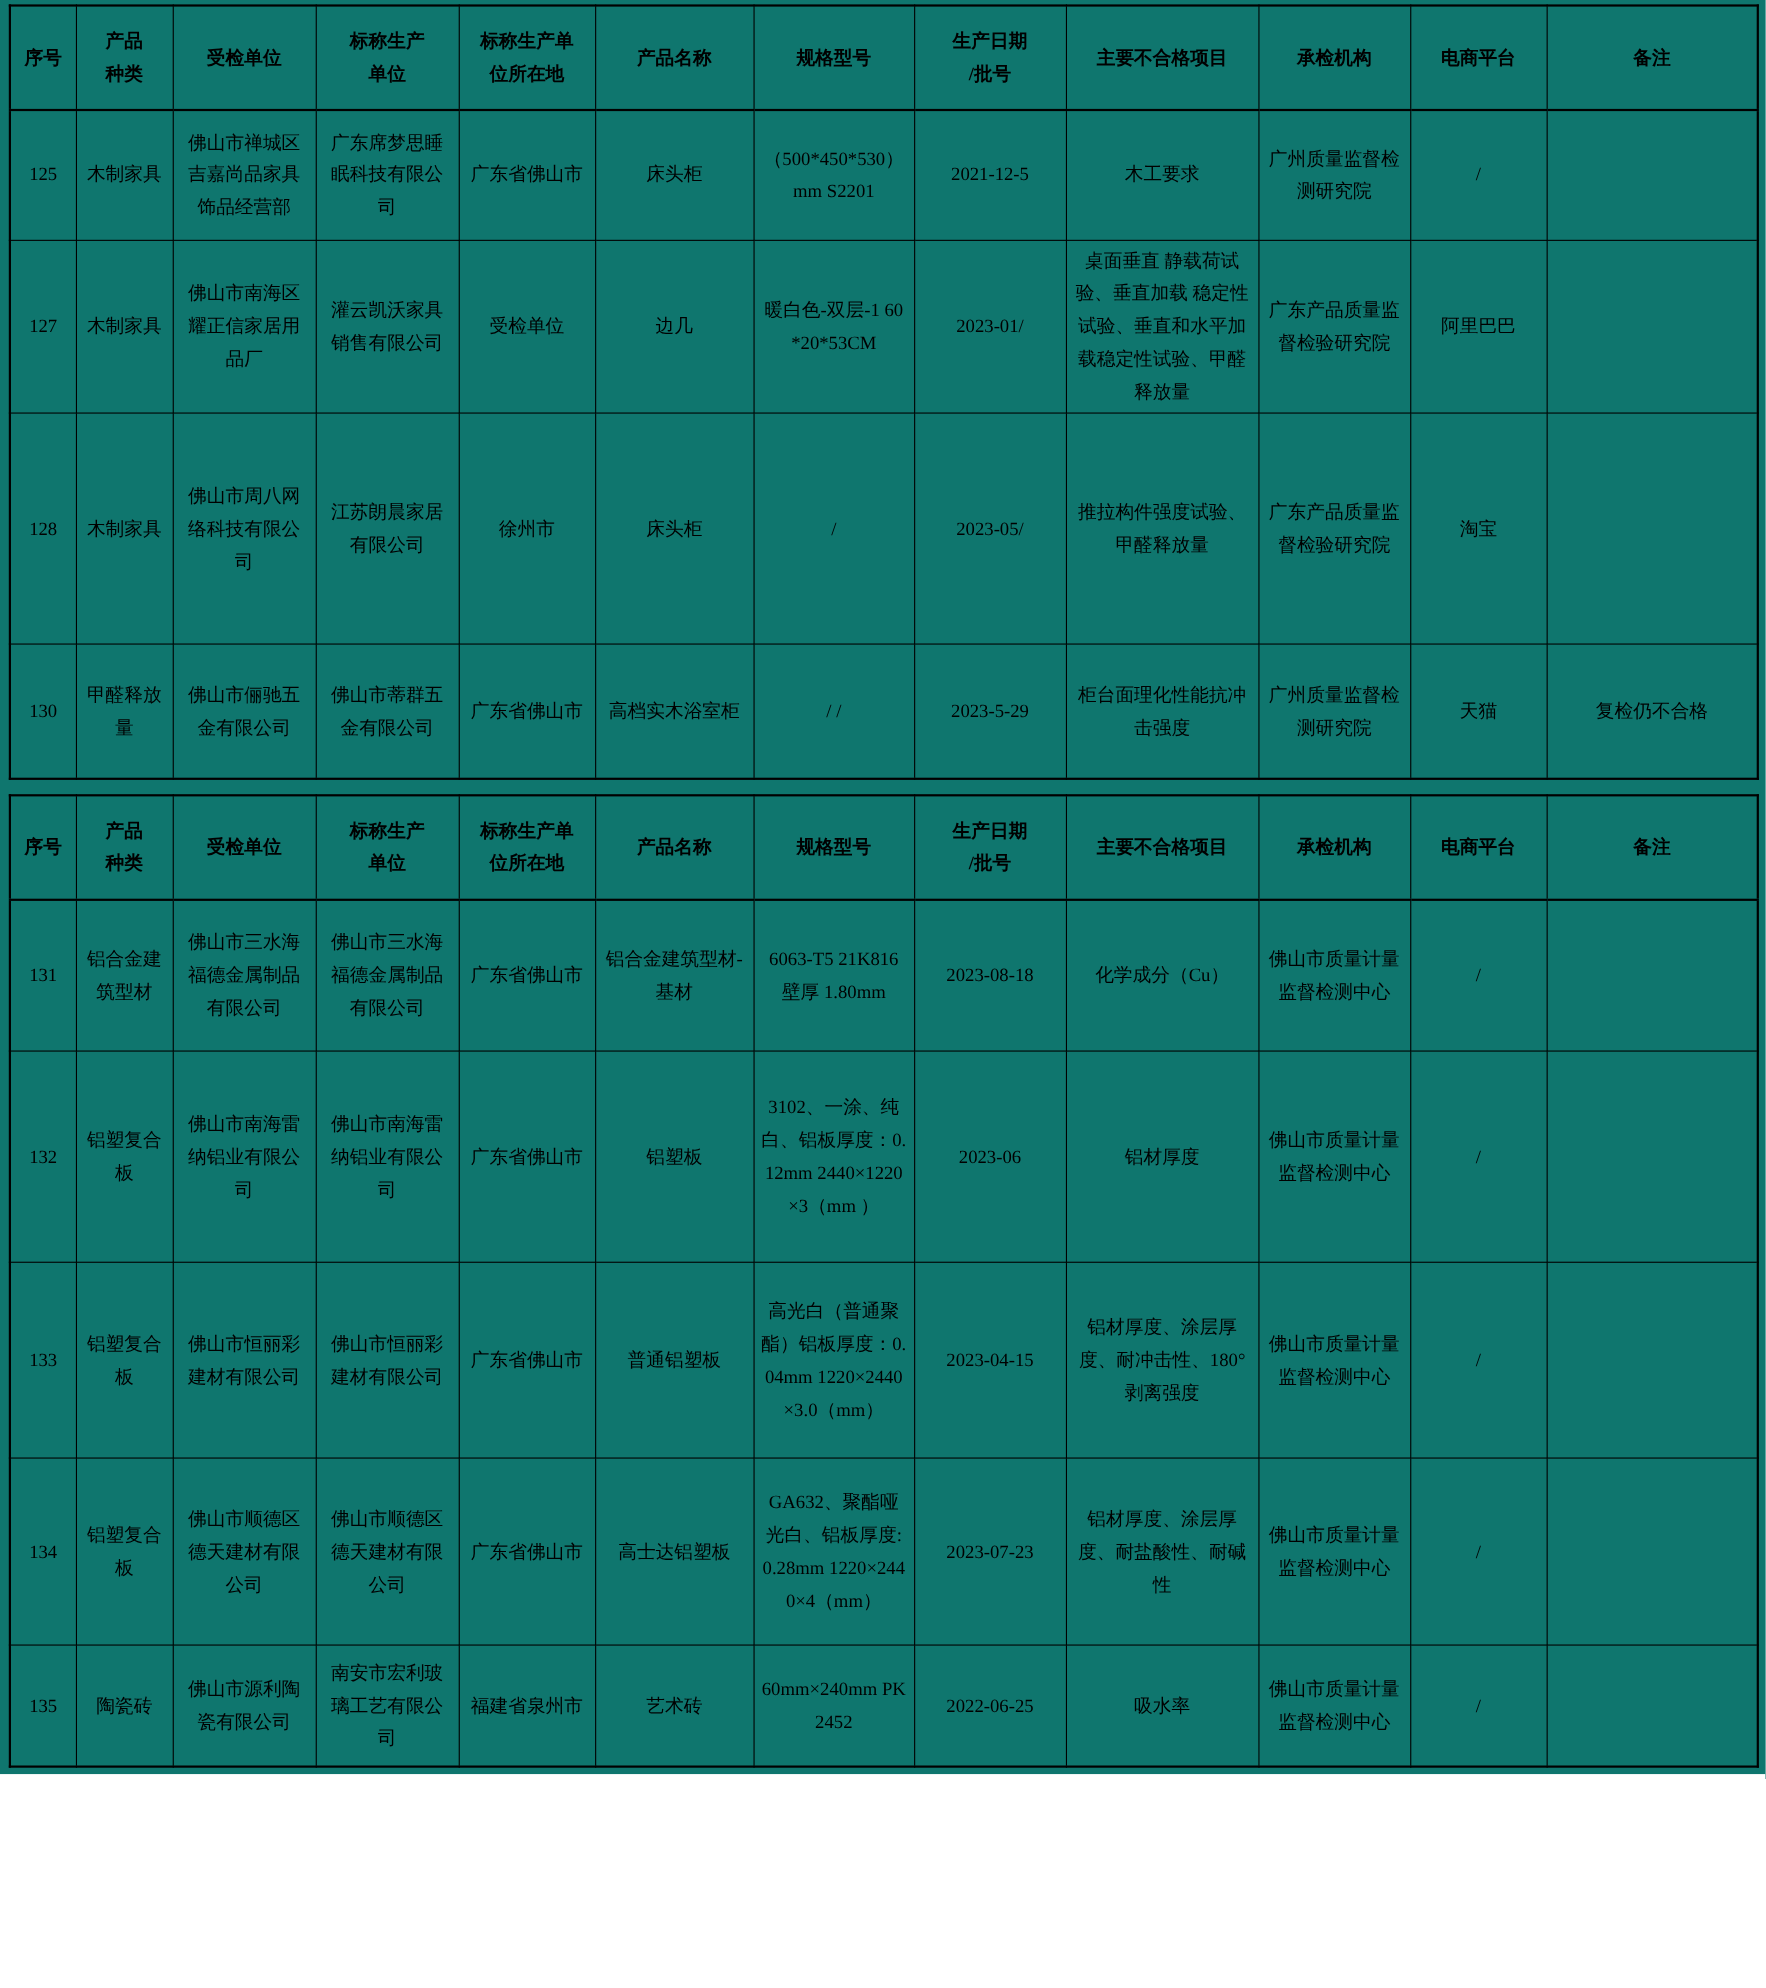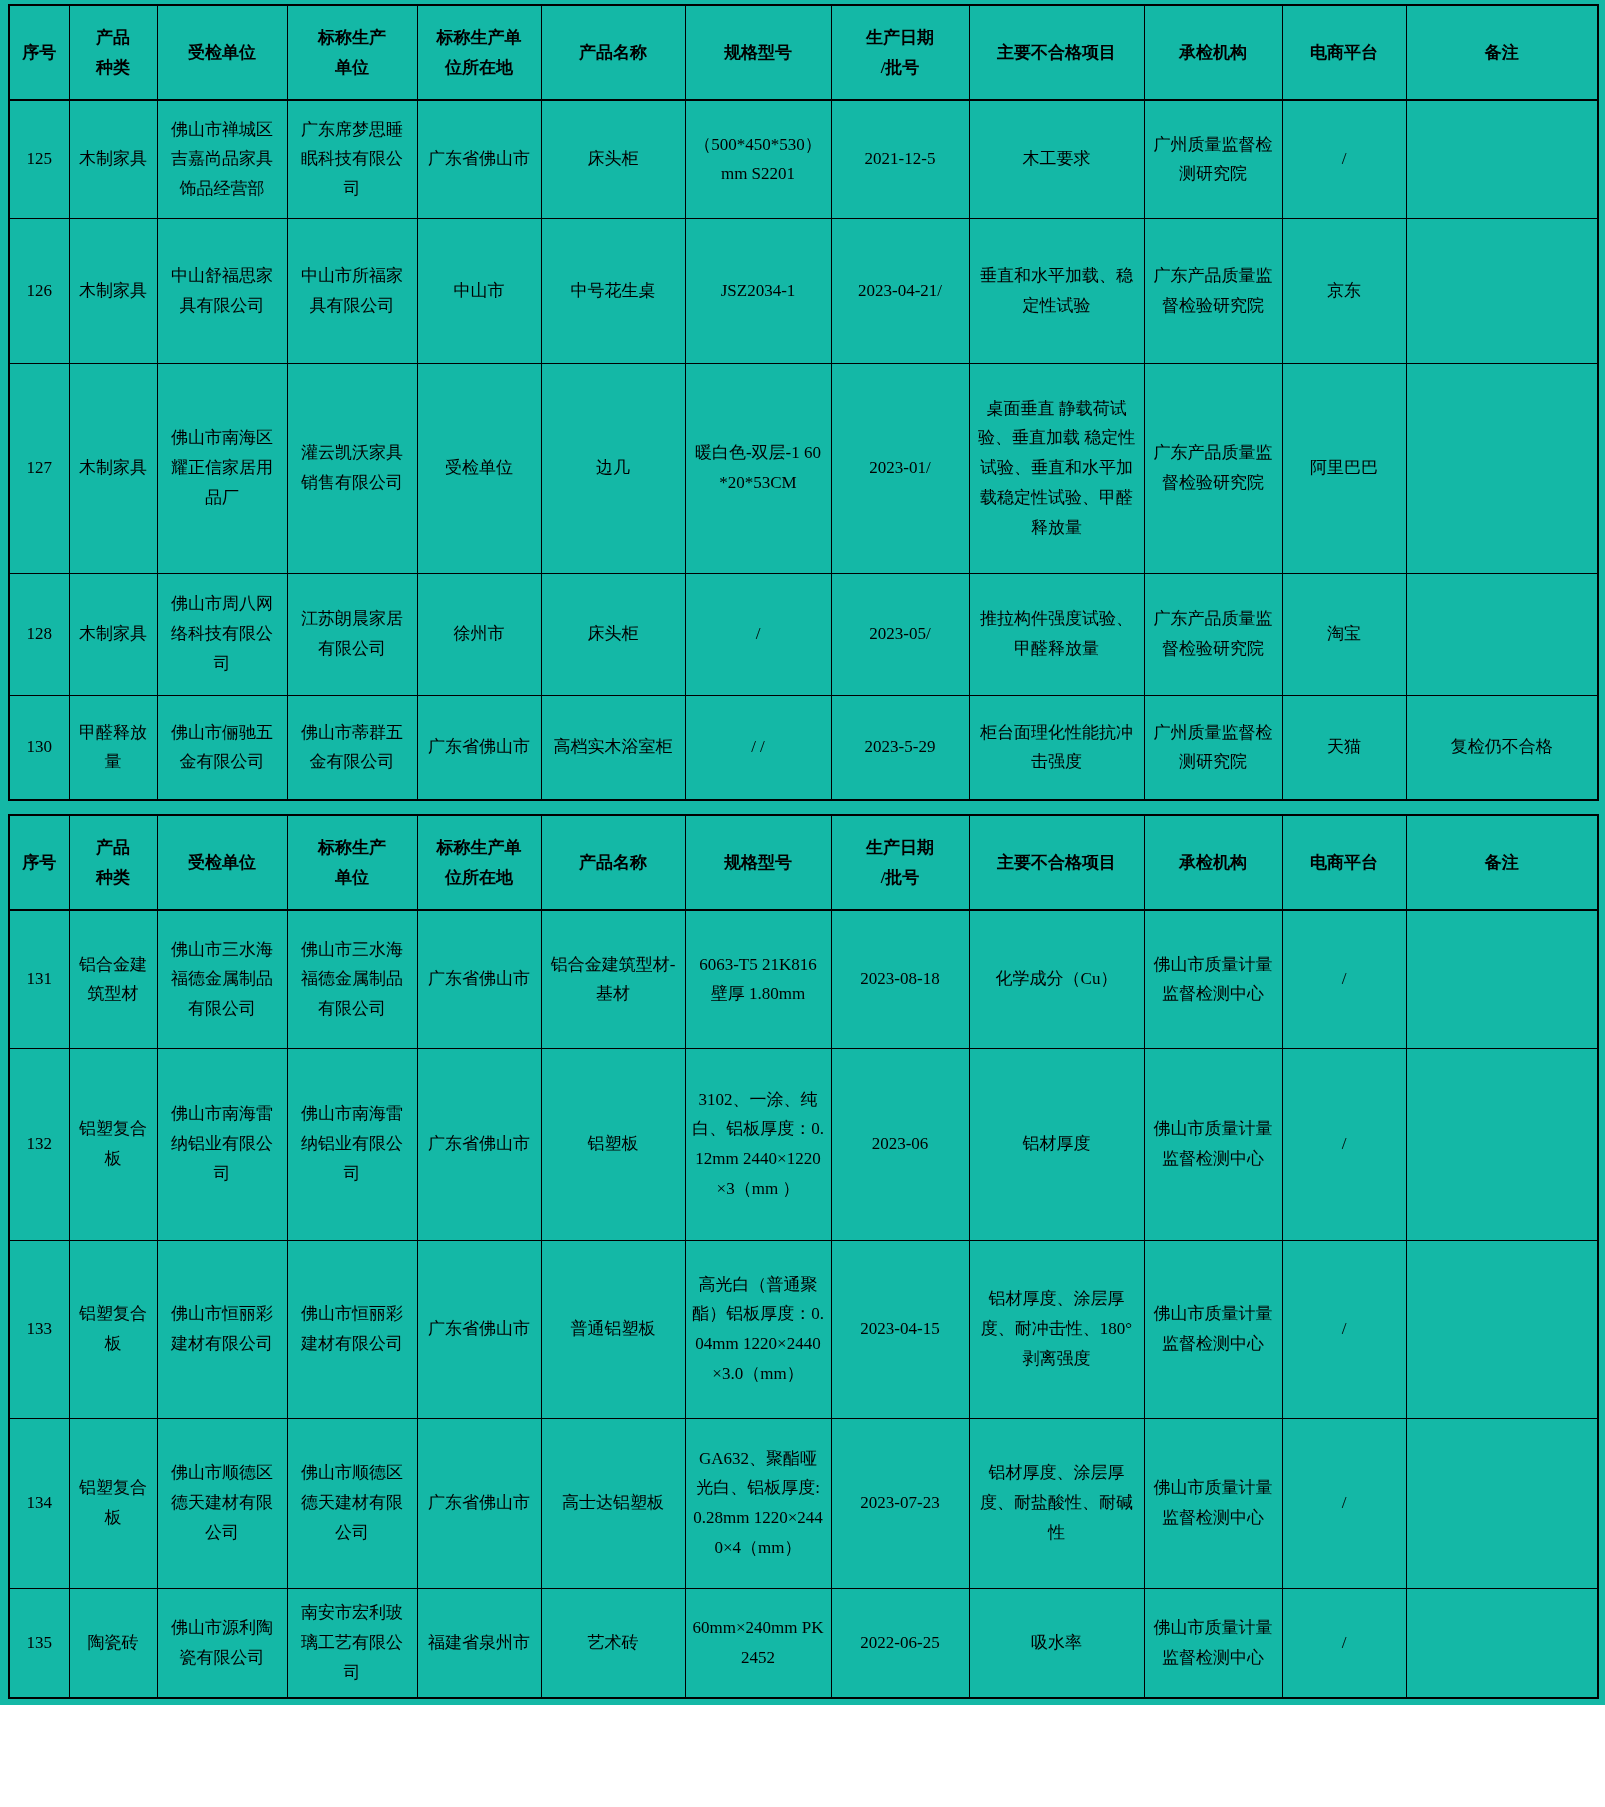--- a/index.html
+++ b/index.html
@@ -1,17 +1,17 @@
 <!DOCTYPE html>
 <html><head>
 <meta charset="utf-8">
 <style>
   html,body{margin:0;padding:0;background:#ffffff;}
   body{font-family:"Liberation Serif","DejaVu Serif",serif;color:#000;}
-  .page{width:1605px;box-sizing:border-box;padding:4px 8px 6px 8px;background:#14b8a6;}
+  .page{width:1605px;box-sizing:border-box;padding:4px 8px 6px 8px;background:#0f766e;}
   table.report-table{border-collapse:collapse;table-layout:fixed;width:1589px;border:2px solid #000;}
   table.report-table + table.report-table{margin-top:13px;}
   th,td{border:1px solid #000;text-align:center;vertical-align:middle;
         font-size:17px;line-height:1.75;padding:4px 6px;word-break:break-all;
         overflow:hidden;}
   th{font-weight:bold;white-space:pre-line;border-bottom:2px solid #000;}
   
   .col-0{width:60px}.col-1{width:88px}.col-2{width:130px}.col-3{width:130px}
   .col-4{width:124px}.col-5{width:144px}.col-6{width:146px}.col-7{width:138px}
   .col-8{width:175px}.col-9{width:138px}.col-10{width:124px}.col-11{width:192px}
@@ -78,34 +78,20 @@
           <td>广东省佛山市</td>
           <td>床头柜</td>
           <td>（500*450*530）mm S2201</td>
           <td>2021-12-5</td>
           <td>木工要求</td>
           <td>广州质量监督检测研究院</td>
           <td>/</td>
           <td></td>
         </tr>
         <tr>
-          <td>126</td>
-          <td>木制家具</td>
-          <td>中山舒福思家具有限公司</td>
-          <td>中山市所福家具有限公司</td>
-          <td>中山市</td>
-          <td>中号花生桌</td>
-          <td>JSZ2034-1</td>
-          <td>2023-04-21/</td>
-          <td>垂直和水平加载、稳定性试验</td>
-          <td>广东产品质量监督检验研究院</td>
-          <td>京东</td>
-          <td></td>
-        </tr>
-        <tr>
           <td>127</td>
           <td>木制家具</td>
           <td>佛山市南海区耀正信家居用品厂</td>
           <td>灌云凯沃家具销售有限公司</td>
           <td>受检单位</td>
           <td>边几</td>
           <td>暖白色-双层-1 60*20*53CM</td>
           <td>2023-01/</td>
           <td>桌面垂直 静载荷试验、垂直加载 稳定性试验、垂直和水平加载稳定性试验、甲醛释放量</td>
           <td>广东产品质量监督检验研究院</td>

